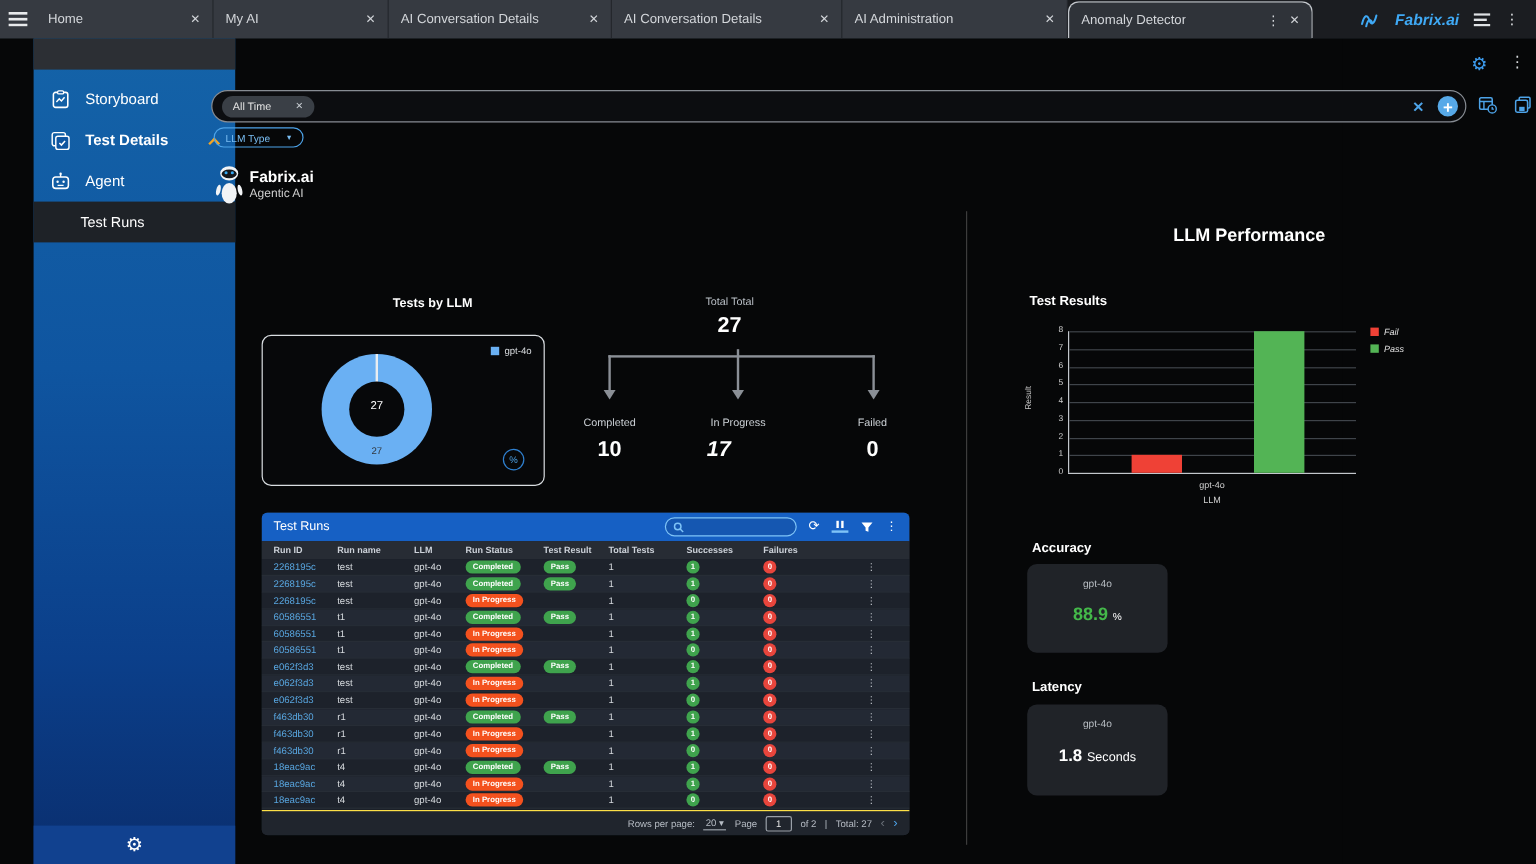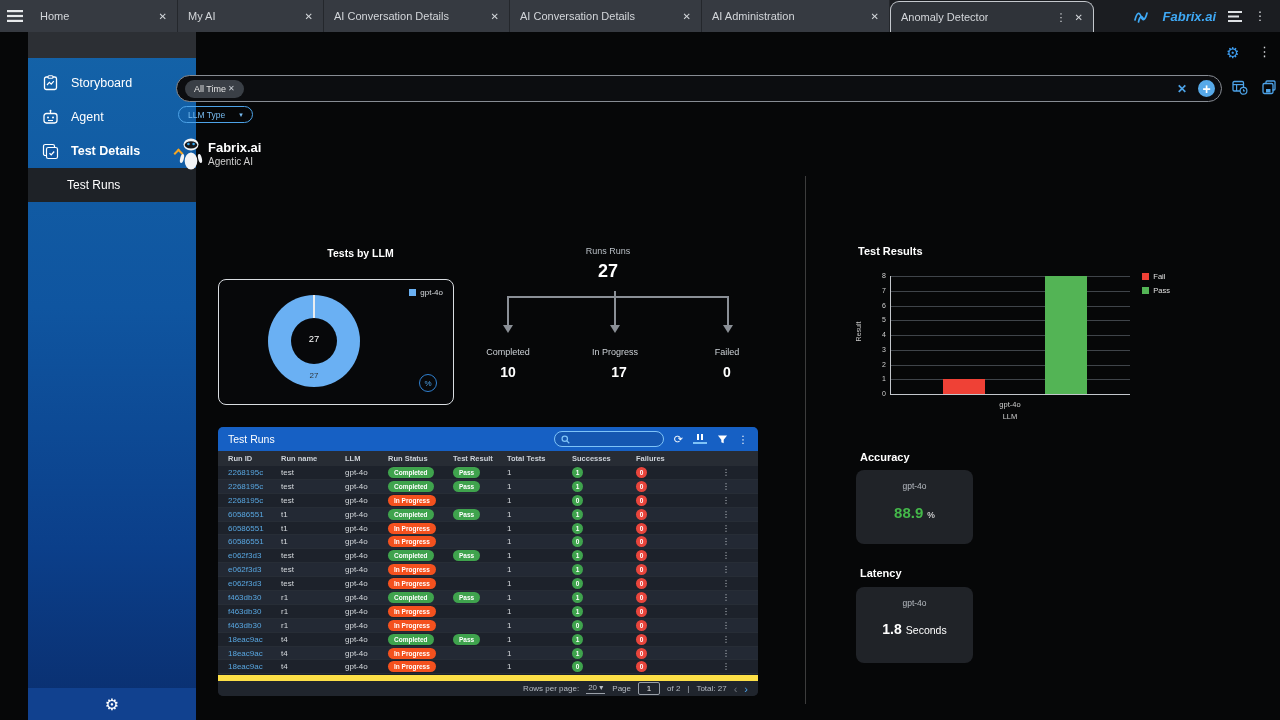--- a/index.html
+++ b/index.html
@@ -47,21 +47,21 @@
     font-size:11.5px; display:flex; align-items:center; padding:0 12px; cursor:pointer; }
   .suite-caret { margin-left:auto; color:#cfd3d8; font-size:10px; }
   .gear-btn { position:absolute; left:1226px; top:44px; color:#3d9df0; font-size:15px; cursor:pointer; }
   .kebab-btn { position:absolute; left:1258px; top:44px; color:#d5d8db; font-size:13px; cursor:pointer; letter-spacing:1px;}
 
   
   .filterbar { position:absolute; left:176px; top:75px; width:1046px; height:27px;
     border:1px solid #878c93; border-radius:14px; display:flex; align-items:center;
     padding:0 4px 0 8px; gap:8px; background:#0c0d10; }
   .chip { background:#3a3f46; border-radius:10px; height:18px; display:flex; align-items:center;
-    gap:2px; padding:0 9px; color:#e3e3e3; font-size:9px; }
+    gap:20px; padding:0 9px; color:#e3e3e3; font-size:9px; }
   .chip-x { font-size:8px; color:#c9ced4; cursor:pointer; }
   .fb-right { margin-left:auto; display:flex; align-items:center; gap:9px; }
   .clear-x { color:#4da3e8; font-size:12px; font-weight:bold; cursor:pointer; }
   .add-btn { width:21px; height:21px; border-radius:50%; background:#57a9e8; color:#fff;
     font-size:14px; font-weight:bold; display:flex; align-items:center; justify-content:center;
     border:2px solid #0c0d0f; cursor:pointer; }
   .fb-icons { position:absolute; top:80px; display:flex; gap:14px; }
   .llmtype-chip { position:absolute; left:178px; top:106px; height:17px; border:1px solid #4da3e8;
     border-radius:9px; color:#79bdf2; font-size:8.5px; display:flex; align-items:center;
     gap:14px; padding:0 9px; cursor:pointer; }
@@ -99,21 +99,21 @@
     color:#b9bfc6; font-size:9px; }
   .totals-value { position:absolute; left:543px; top:261px; width:130px; text-align:center;
     color:#fff; font-size:18px; font-weight:bold; }
   .arrows { position:absolute; left:500px; top:296px; width:236px; height:42px; }
   .h-line { position:absolute; left:7px; right:7px; top:0; height:2px; background:#8a8f96; }
   .v-arrow { position:absolute; top:0; width:2px; height:30px; background:#8a8f96; }
   .v-arrow::after { content:""; position:absolute; left:-4px; bottom:-7px;
     border-left:5px solid transparent; border-right:5px solid transparent; border-top:8px solid #8a8f96; }
   .v-arrow.mid { top:-5px; height:35px; }
   .bk-label { position:absolute; width:110px; text-align:center; color:#ccd1d6; font-size:9px; top:347px; }
-  .bk-value { position:absolute; width:110px; text-align:center; color:#fff; font-size:14px;
+  .bk-value { position:absolute; width:110px; text-align:center; color:#fff; font-size:18px;
     font-weight:bold; top:364px; }
 
   
   .tbl { position:absolute; left:218px; top:427px; width:540px; height:269px;
     background:#1b2028; border-radius:5px; display:flex; flex-direction:column; overflow:hidden; }
   .tbl-header { height:24px; background:#1660c4; display:flex; align-items:center; padding:0 10px; gap:9px; }
   .tbl-title { color:#fff; font-size:10.5px; }
   .tbl-tools { margin-left:auto; display:flex; align-items:center; gap:10px; }
   .search-pill { width:110px; height:16px; border:1px solid #7ec3f7; border-radius:9px;
     display:flex; align-items:center; padding:0 6px; background:#1557b1; }
@@ -134,42 +134,42 @@
   .pill { display:inline-block; font-size:6.5px; font-weight:bold; color:#fff;
     padding:2px 6px; border-radius:8px; width:max-content; }
   .pill.green { background:#3fa34d; }
   .pill.orange { background:#f4511e; }
   .dash { width:9px; height:3px; background:#8d939b; border-radius:2px; }
   .circ { width:11px; height:11px; border-radius:50%; color:#fff; font-size:6.5px; font-weight:bold;
     display:flex; align-items:center; justify-content:center; }
   .circ.green { background:#3fa34d; }
   .circ.red { background:#e8453c; }
   .row-kebab { color:#cfd4da; font-size:8px; cursor:pointer; justify-self:start; }
-  .tbl-footer { height:21px; margin-top:auto; background:#20252d; border-top:6px solid #fde047;
+  .tbl-footer { height:21px; margin-top:auto; background:#20252d; border-top:1px solid #fde047;
     display:flex; align-items:center; justify-content:flex-end; gap:7px; padding-right:10px;
     color:#b6bcc4; font-size:8px; }
   .rpp-box { border-bottom:1px solid #9aa0a8; padding:0 2px 1px 2px; cursor:pointer; }
   .page-input { width:22px; height:13px; background:transparent; border:1px solid #9aa0a8;
     border-radius:2px; color:#e8e8e8; font-size:8px; text-align:center; font-family:inherit; }
   .pg-prev { color:#6a7078; font-size:11px; cursor:pointer; }
   .pg-next { color:#4da3e8; font-size:11px; cursor:pointer; }
 
   
   .chart { position:absolute; left:852px; top:266px; width:318px; height:160px; }
   .axis-y { position:absolute; left:38px; top:10px; width:1px; height:118px; background:#c3c7cc; }
   .axis-x { position:absolute; left:38px; top:128px; width:240px; height:1px; background:#c3c7cc; }
   .gridline { position:absolute; left:39px; width:239px; height:1px; background:#3f444a; }
   .ytick { position:absolute; left:6px; width:28px; text-align:right; color:#d0d0d0; font-size:7px; }
   .ylab { position:absolute; left:-24px; top:62px; width:60px; text-align:center; color:#c8c8c8;
     font-size:7px; transform:rotate(-90deg); }
   .bar { position:absolute; width:42px; }
   .xcat { position:absolute; left:38px; top:134px; width:240px; text-align:center; color:#d0d0d0; font-size:7.5px; }
   .xlab { position:absolute; left:38px; top:146px; width:240px; text-align:center; color:#d0d0d0; font-size:7.5px; }
   .chart-legend { position:absolute; right:0; top:6px; display:flex; flex-direction:column; gap:5px; }
-  .cl-item { display:flex; align-items:center; gap:4px; color:#e0e0e0; font-size:7.5px; }
+  .cl-item { display:flex; align-items:center; gap:4px; color:#e0e0e0; font-size:7.5px;font-style:italic; }
   .cl-sq { width:7px; height:7px; }
 
   .metric-card { position:absolute; left:856px; width:117px; background:#202328; border-radius:8px; }
   .metric-model { padding-top:11px; text-align:center; color:#b8bdc3; font-size:8.5px; }
   .metric-value-row { display:flex; align-items:baseline; justify-content:center; gap:4px; padding-top:13px; }
   .acc-num { color:#44b84a; font-size:15px; font-weight:bold; }
   .acc-unit { color:#fff; font-size:8.5px; }
   .lat-num { color:#fff; font-size:14px; font-weight:bold; }
   .lat-unit { color:#fff; font-size:10.5px; }
 </style>
@@ -236,39 +236,39 @@
     <div class="sidebar-topstrip"></div>
     <div class="side-list">
       <div class="side-item">
         <svg width="17" height="17" viewBox="0 0 17 17">
             <rect x="2.5" y="2" width="12" height="12.5" rx="1.8" stroke="#fff" stroke-width="1.3" fill="none"></rect>
             <path d="M5 10 l2.4-2.6 1.8 1.7 2.6-3" stroke="#fff" stroke-width="1.2" fill="none"></path>
             <rect x="6" y="0.8" width="5" height="2.4" rx="1" fill="#0f55a0" stroke="#fff" stroke-width="1.1"></rect>
           </svg>
         <span>Storyboard</span>
       </div>
+      <div class="side-item bold">
+        <svg width="17" height="17" viewBox="0 0 17 17">
+            <rect x="1.5" y="1.5" width="11" height="11" rx="1.8" stroke="#fff" stroke-width="1.2" fill="none"></rect>
+            <rect x="4.5" y="4.5" width="11" height="11" rx="1.8" stroke="#fff" stroke-width="1.2" fill="#0f55a0"></rect>
+            <path d="M7.5 10.2 l1.7 1.7 3-3.4" stroke="#fff" stroke-width="1.3" fill="none"></path>
+          </svg>
+        <span>Test Details</span>
+        <span class="chev-up"></span>
+      </div>
       <div class="side-item">
         <svg width="17" height="17" viewBox="0 0 17 17">
             <rect x="2" y="4.5" width="13" height="9.5" rx="2.4" stroke="#fff" stroke-width="1.3" fill="none"></rect>
             <line x1="8.5" y1="2" x2="8.5" y2="4.5" stroke="#fff" stroke-width="1.2"></line>
             <circle cx="8.5" cy="1.8" r="1" fill="#fff"></circle>
             <circle cx="6" cy="8.5" r="1" fill="#fff"></circle>
             <circle cx="11" cy="8.5" r="1" fill="#fff"></circle>
             <line x1="6" y1="11.5" x2="11" y2="11.5" stroke="#fff" stroke-width="1.1"></line>
           </svg>
         <span>Agent</span>
-      </div>
-      <div class="side-item bold">
-        <svg width="17" height="17" viewBox="0 0 17 17">
-            <rect x="1.5" y="1.5" width="11" height="11" rx="1.8" stroke="#fff" stroke-width="1.2" fill="none"></rect>
-            <rect x="4.5" y="4.5" width="11" height="11" rx="1.8" stroke="#fff" stroke-width="1.2" fill="#0f55a0"></rect>
-            <path d="M7.5 10.2 l1.7 1.7 3-3.4" stroke="#fff" stroke-width="1.3" fill="none"></path>
-          </svg>
-        <span>Test Details</span>
-        <span class="chev-up"></span>
       </div>
       <div class="side-sub selected">
         <span>Test Runs</span>
       </div>
     </div>
     <div class="sidebar-gear">⚙</div>
   </div>
 
   <div class="gear-btn">⚙</div>
   <div class="kebab-btn">⋮</div>
@@ -310,48 +310,49 @@
         <circle cx="15.6" cy="7" r="1.3" fill="#35a7f0"></circle>
         <ellipse cx="13" cy="24" rx="6.3" ry="8.6" fill="#f2f4f6"></ellipse>
         <ellipse cx="4" cy="21.5" rx="1.8" ry="4.6" fill="#f2f4f6" transform="rotate(14 4 21.5)"></ellipse>
         <ellipse cx="22" cy="21.5" rx="1.8" ry="4.6" fill="#f2f4f6" transform="rotate(-14 22 21.5)"></ellipse>
       </svg>
   </div>
   <div class="ph-brand">Fabrix.ai</div>
   <div class="ph-sub">Agentic AI</div>
 
   <div class="v-divider"></div>
+  <div class="section-title" style="left:921px; top:188px; width:240px;">LLM Performance</div>
 
   <div class="mini-title" style="left:288px; top:247px; width:145px; text-align:center;">Tests by LLM</div>
   <div class="donut-card">
     <div class="donut-legend">
       <span class="legend-sq"></span>
       <span>gpt-4o</span>
     </div>
     <div class="donut">
       <div class="donut-gap"></div>
       <div class="donut-center">27</div>
       <div class="donut-slicelabel">27</div>
     </div>
     <div class="pct-btn">%</div>
   </div>
 
-  <div class="totals-label">Runs Runs</div>
+  <div class="totals-label">Total Total</div>
   <div class="totals-value">27</div>
   <div class="arrows">
     <div class="h-line"></div>
     <div class="v-arrow" style="left:7px;"></div>
     <div class="v-arrow mid" style="left:114px;"></div>
     <div class="v-arrow" style="right:7px;"></div>
   </div>
   <div class="bk-label" style="left:453px;">Completed</div>
   <div class="bk-label" style="left:560px;">In Progress</div>
   <div class="bk-label" style="left:672px;">Failed</div>
   <div class="bk-value" style="left:453px;">10</div>
-  <div class="bk-value" style="left:564px;">17</div>
+  <div class="bk-value" style="left:544px;font-style:italic;">17</div>
   <div class="bk-value" style="left:672px;">0</div>
 
   <div class="tbl">
     <div class="tbl-header">
       <span class="tbl-title">Test Runs</span>
       <div class="tbl-tools">
         <div class="search-pill">
           <svg width="9" height="9" viewBox="0 0 10 10">
               <circle cx="4.2" cy="4.2" r="3" stroke="#7ec3f7" stroke-width="1.4" fill="none"></circle>
               <line x1="6.5" y1="6.5" x2="9.2" y2="9.2" stroke="#7ec3f7" stroke-width="1.4"></line>

